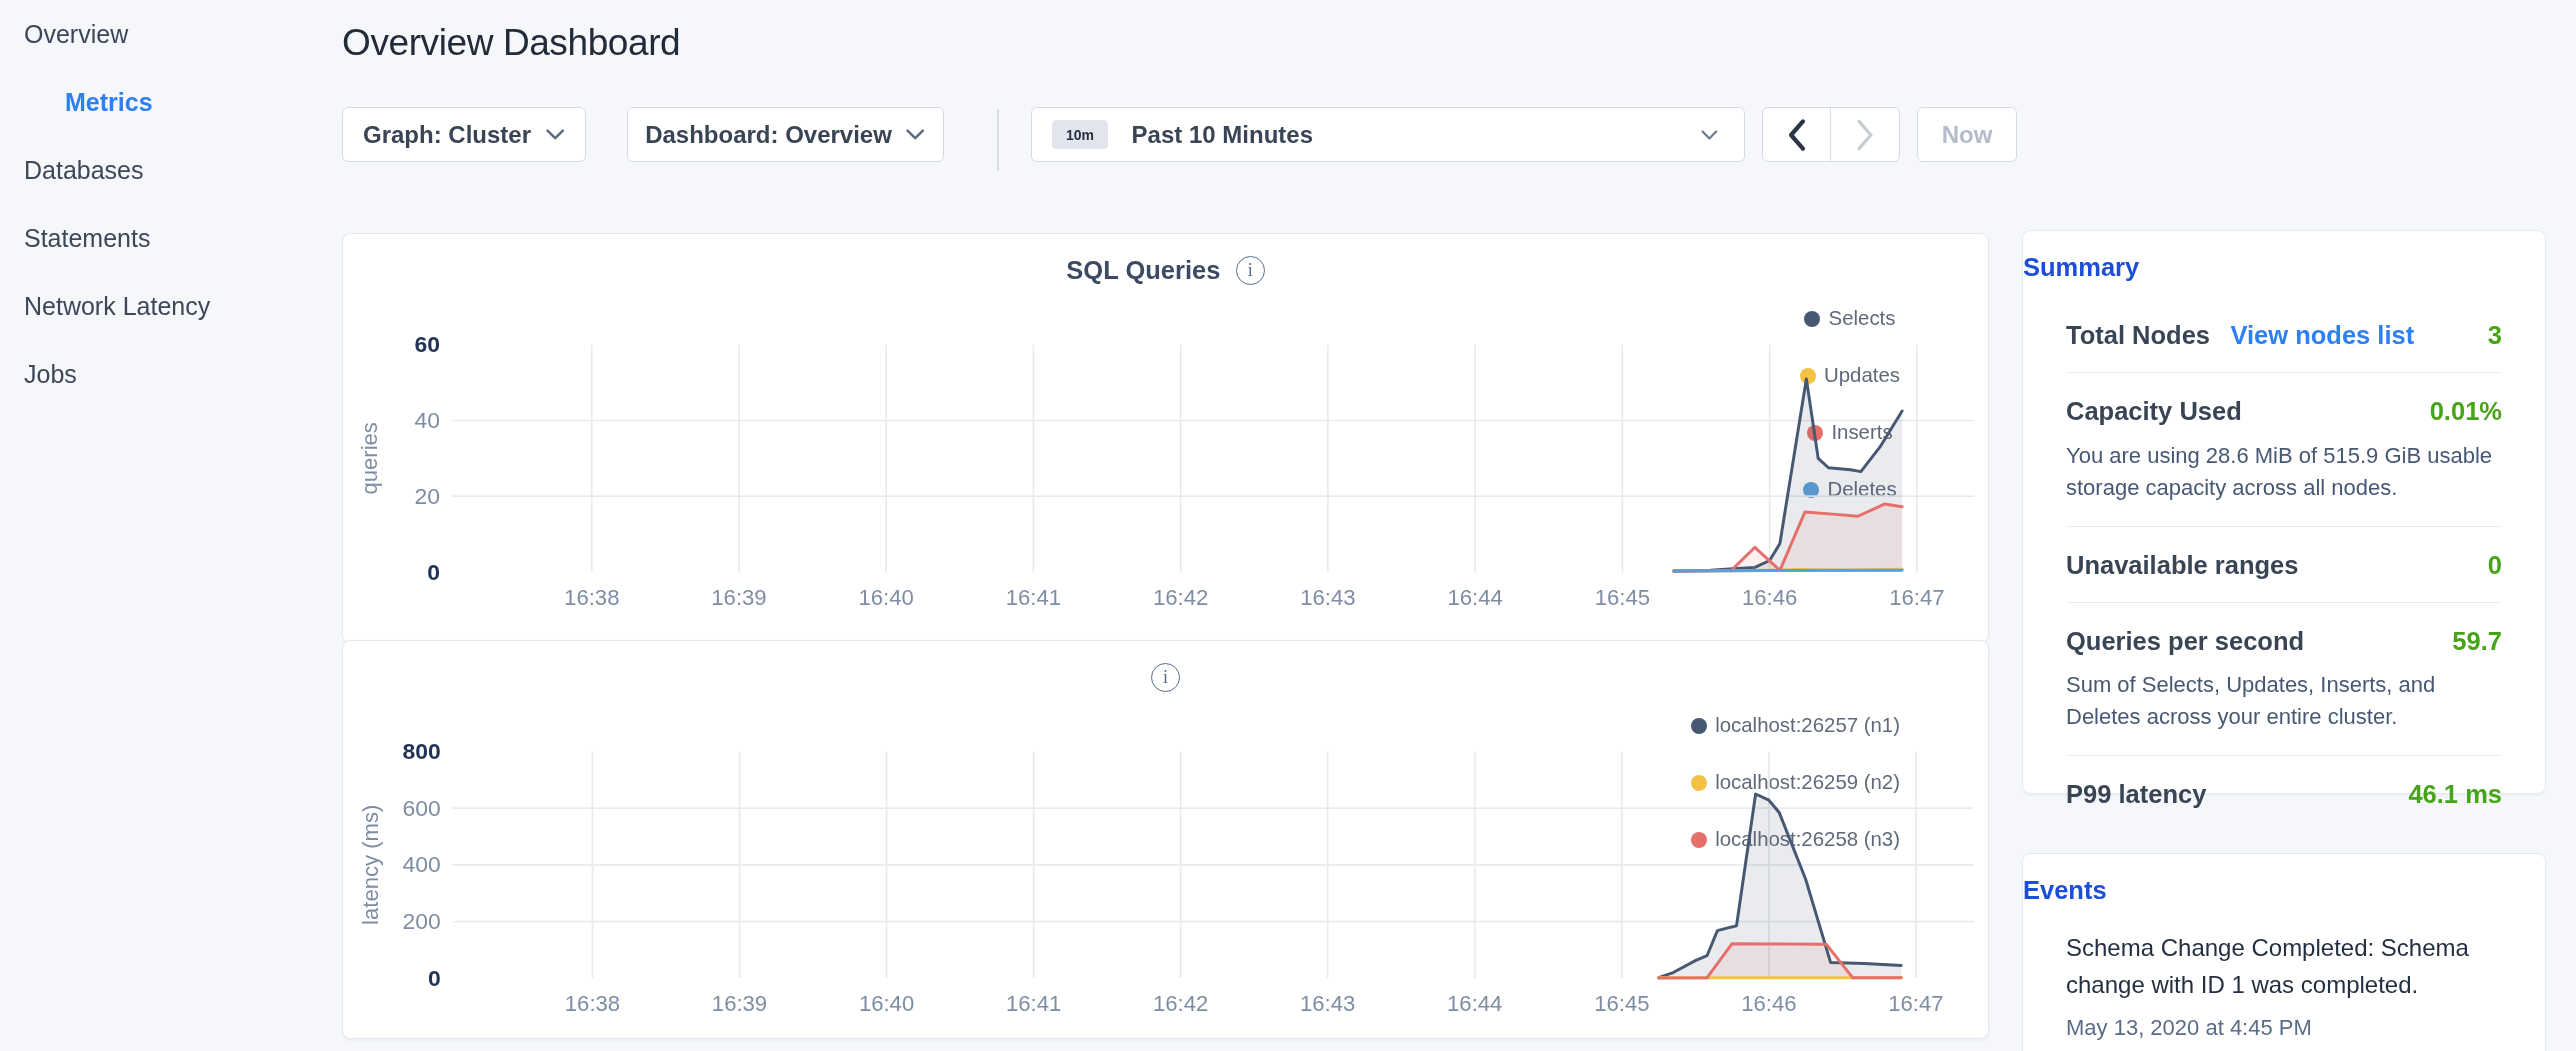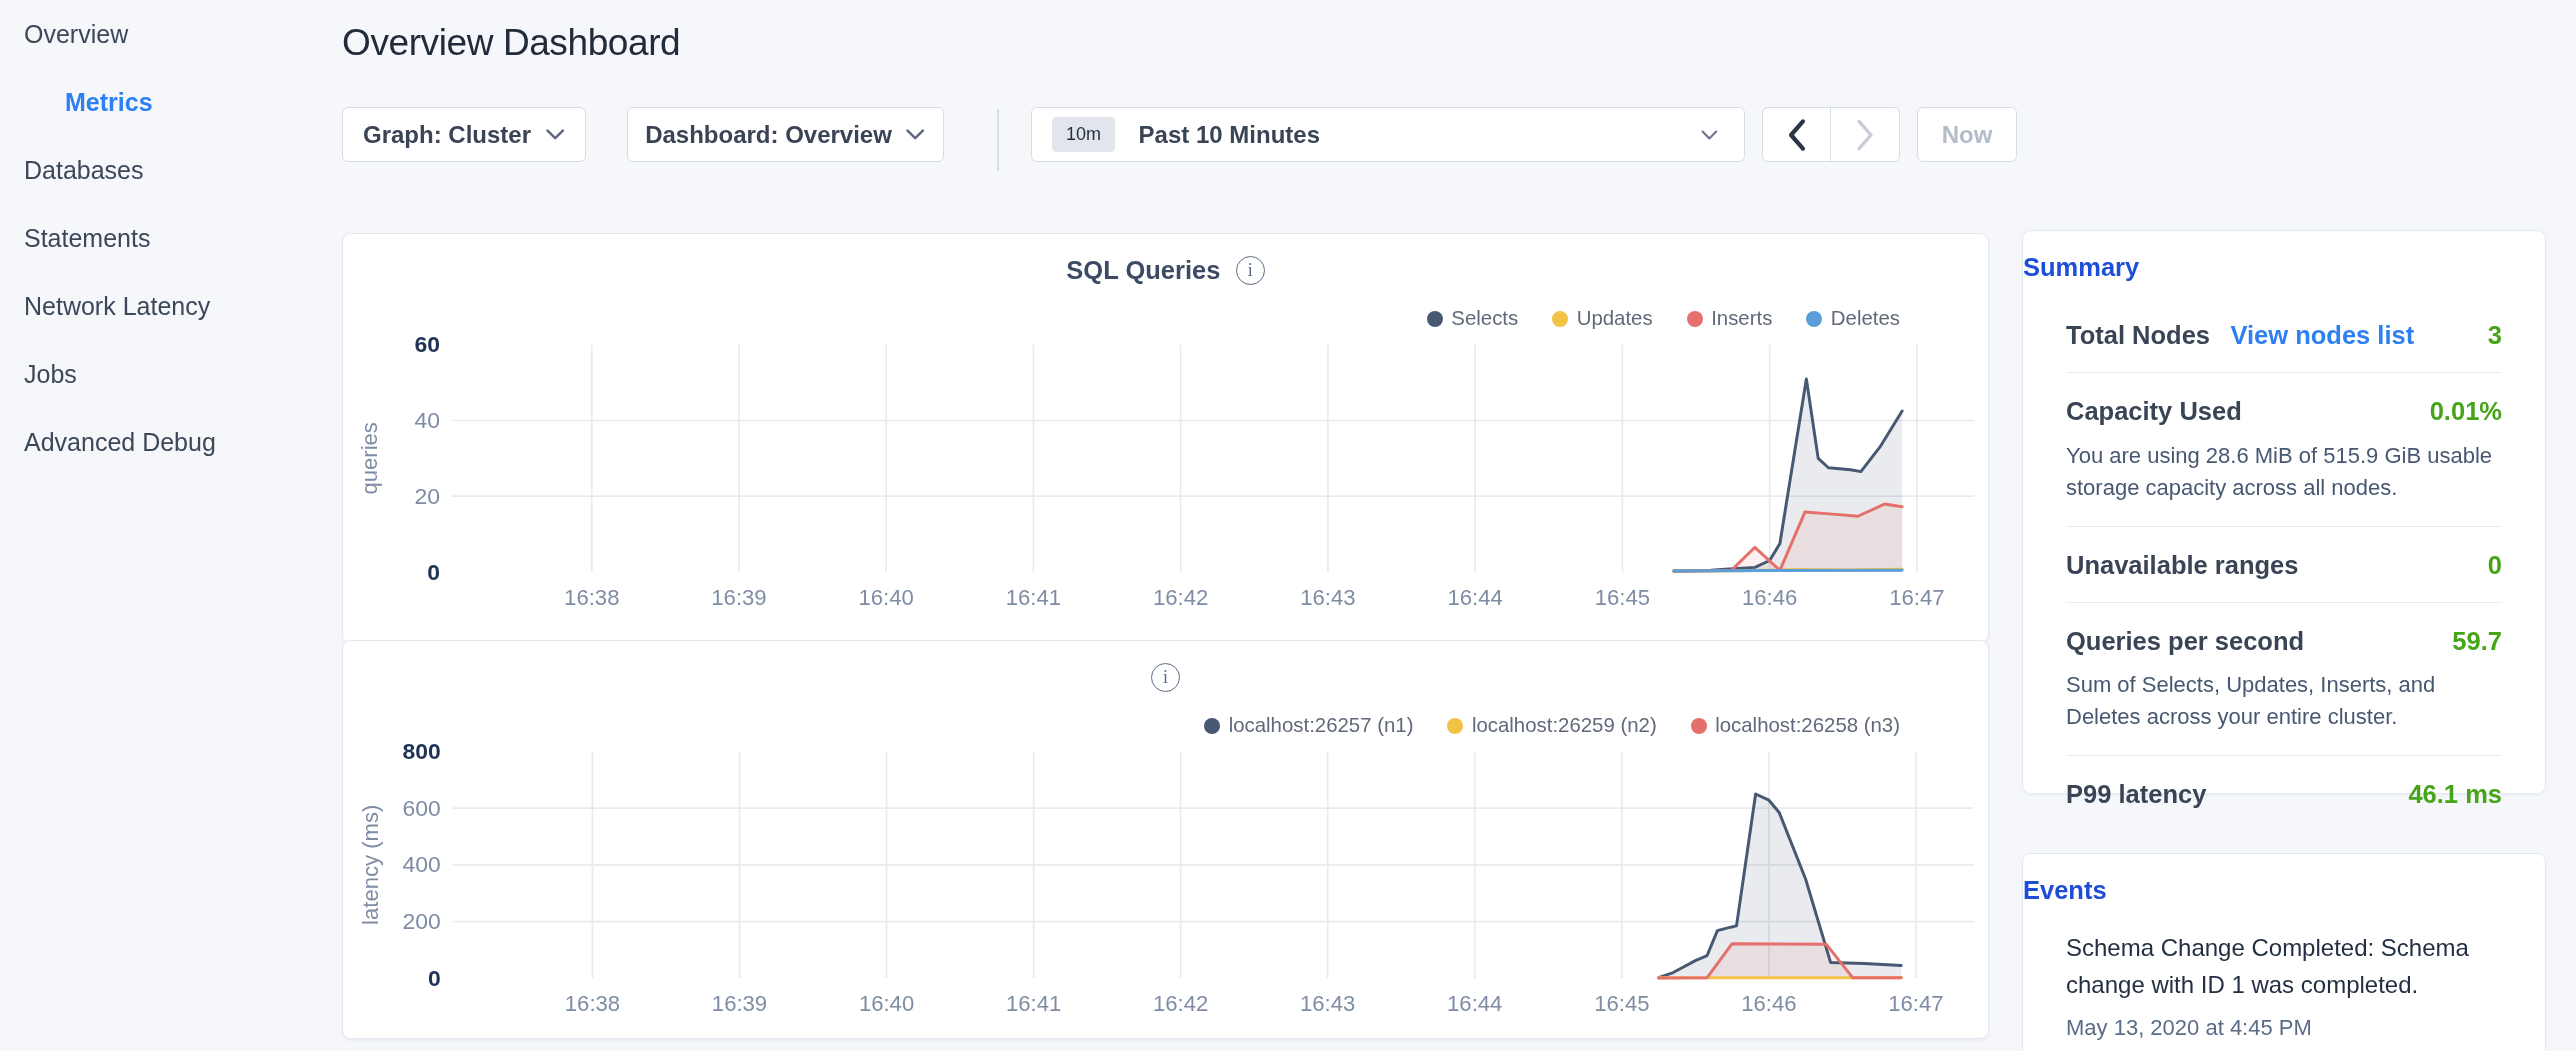--- a/index.html
+++ b/index.html
@@ -29,21 +29,21 @@
     border:1.7px solid #d6dce4; border-radius:6px;
     display:flex; align-items:center; justify-content:center;
     font-size:24px; font-weight:700; color:#394455; cursor:pointer;
   }
   .btn-graph { left:342px; width:244px; gap:13.6px; }
   .btn-dashboard { left:627px; width:317px; gap:13.6px; }
   .toolbar-divider { position:absolute; left:997px; top:109px; width:1.7px; height:62px; background:#d9dfe7; }
   .btn-time { left:1031px; width:714px; justify-content:flex-start; padding:0 25.5px 0 20.4px; }
   .time-badge {
     background:#e2e6ec; border-radius:4.3px; padding:6.8px 13.6px;
-    font-size:18px; font-weight:400; color:#242f42; margin-right:24px;
+    font-size:14px; font-weight:700; color:#242f42; margin-right:24px;
   }
   .time-caret { margin-left:auto; }
   .btn-pager { left:1762px; width:138px; padding:0; overflow:hidden; }
   .pager-cell { width:68px; height:100%; display:flex; align-items:center; justify-content:center; cursor:pointer; }
   .pager-cell.prev { border-right:1.7px solid #d9dfe7; }
   .btn-now { left:1917px; width:100px; color:#b4bcc9; }
   
   .card {
     position:absolute; background:#fff; border:1.7px solid #e2e8ef; border-radius:8.5px;
     box-shadow:0 1.7px 3.4px rgba(36,47,66,0.04);
@@ -59,21 +59,21 @@
   }
   .chart-title { font-size:25.5px; font-weight:700; color:#3c4a63; }
   .info-icon {
     width:29px; height:29px; border:1.7px solid #5a6c87; border-radius:50%;
     display:inline-flex; align-items:center; justify-content:center;
     font-family:"Liberation Serif","DejaVu Serif",serif;
     font-size:18px; color:#5a6c87; cursor:pointer;
   }
   .legend {
     position:absolute; top:73px; right:88px;
-    display:flex; align-items:center; gap:34px;
+    display:flex; align-items:center; gap:34px;flex-direction:column;
   }
   .legend-item { display:flex; align-items:center; gap:8.5px; }
   .legend-dot { width:16px; height:16px; border-radius:50%; }
   .legend-label { font-size:20.4px; color:#60697a; }
   .plot-svg { position:absolute; left:0; top:0; }
   
   .panel-title { text-align:left; font-size:25.5px; font-weight:700; color:#1d4ed8; padding-top:22px; }
   .summary-rows { padding:15.3px 43px 0 43px; }
   .summary-row { padding:24px 0 22px 0; }
   .summary-row + .summary-row { border-top:1.7px solid #e8ecf1; }
@@ -91,21 +91,20 @@
 <body>
 
 <nav class="sidebar">
   <ul id="sidebar-list">
       <li class="">Overview</li>
       <li class="active">Metrics</li>
       <li class="">Databases</li>
       <li class="">Statements</li>
       <li class="">Network Latency</li>
       <li class="">Jobs</li>
-      <li class="">Advanced Debug</li>
     </ul>
 </nav>
 
 <h1 class="page-title">Overview Dashboard</h1>
 
 <div class="btn btn-graph">
   <span>Graph: Cluster</span>
   <svg width="20.4" height="12.8" viewBox="0 0 24 15">
       <polyline points="3,3 12,12 21,3" stroke="#5d6a80" stroke-width="3" fill="none" stroke-linecap="round" stroke-linejoin="round"></polyline>
     </svg>

